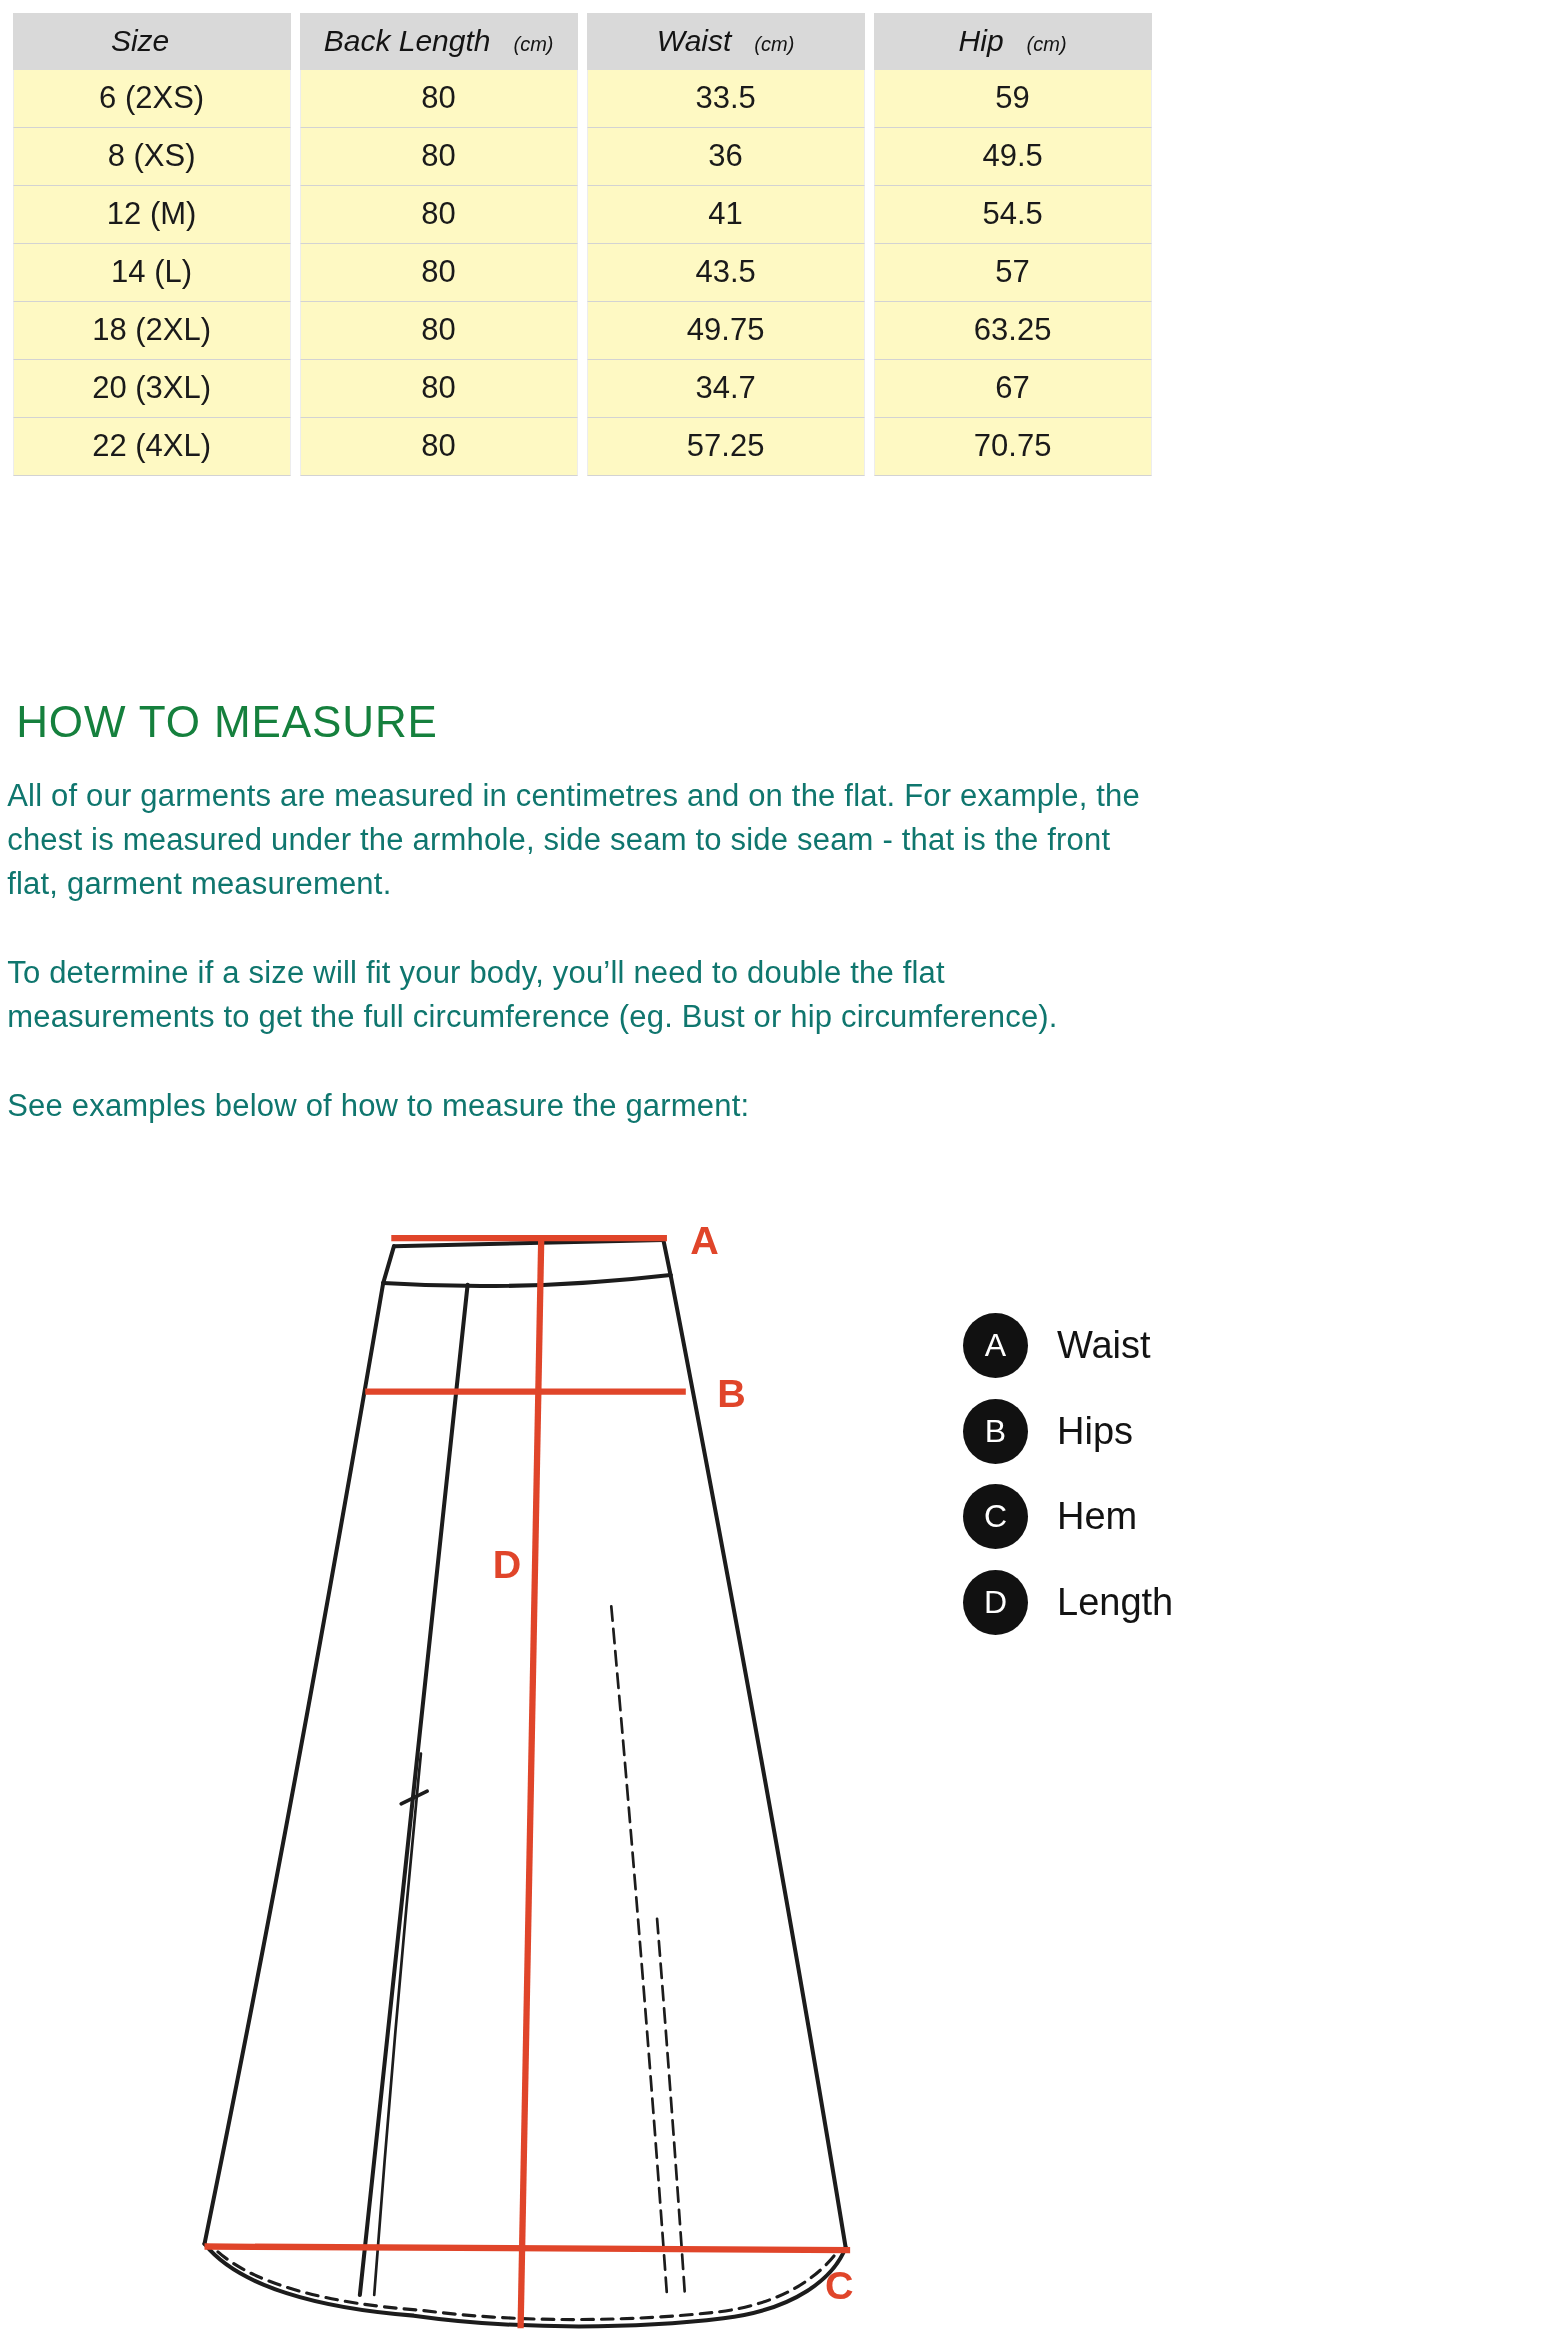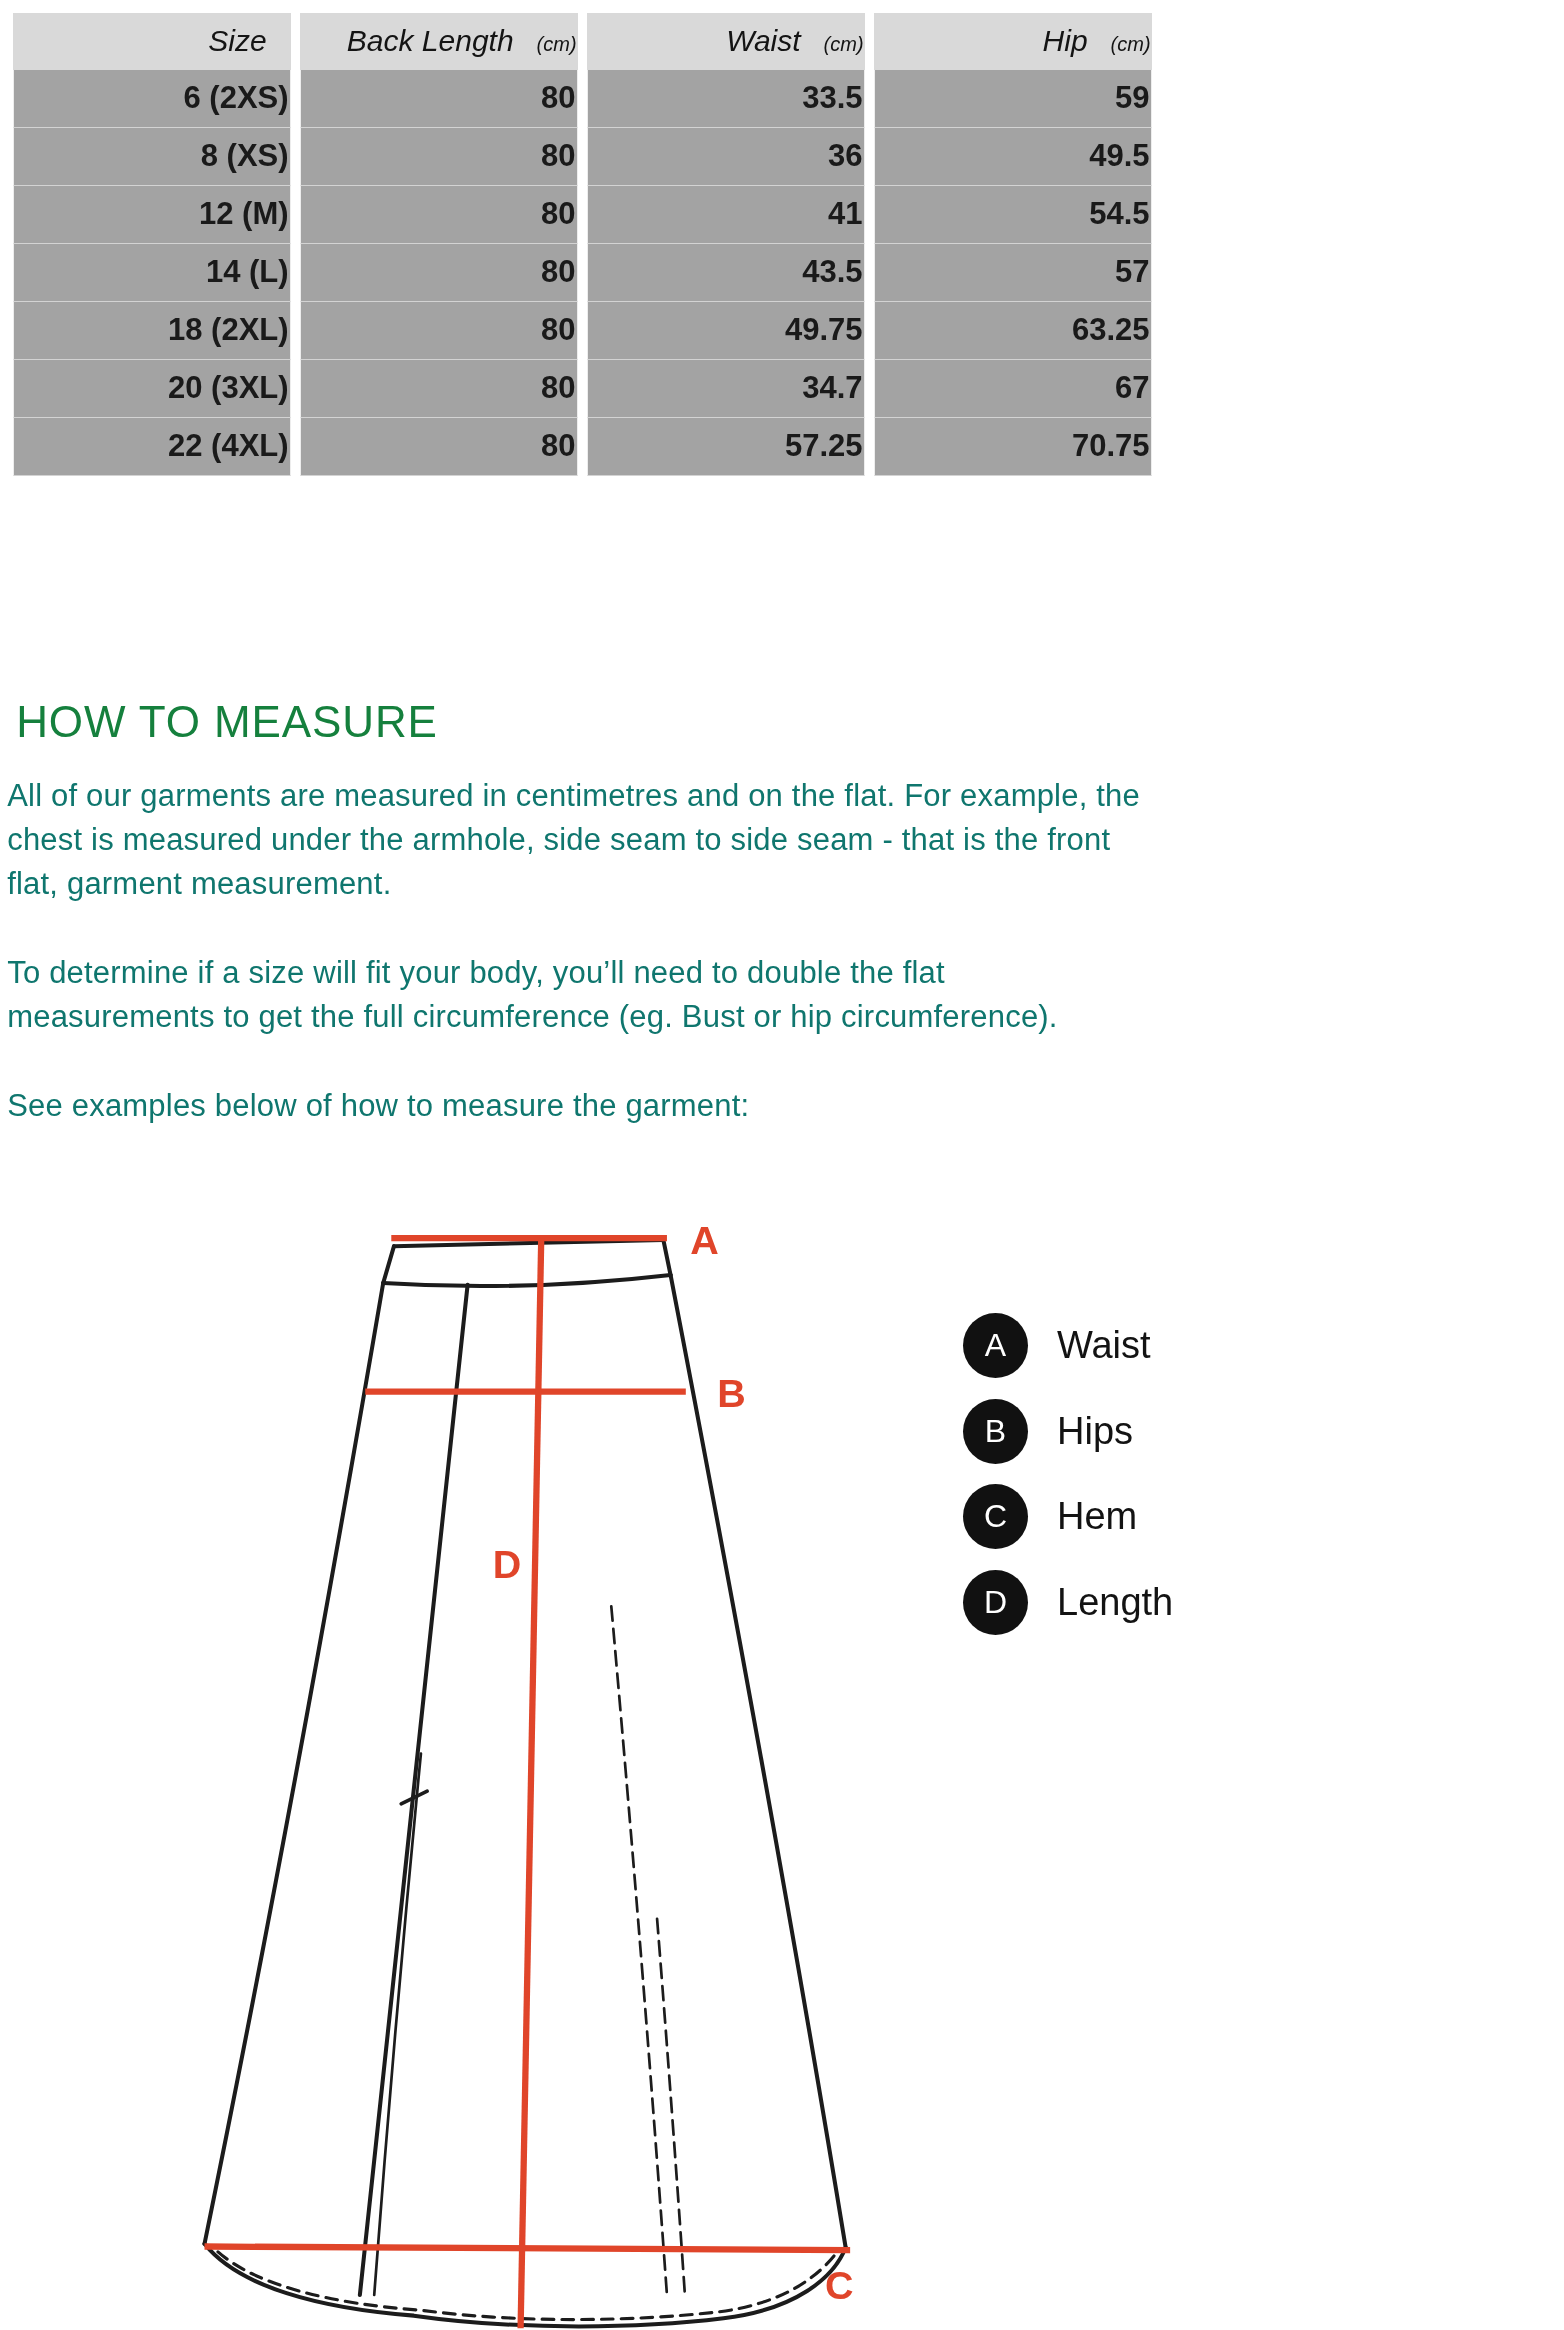--- a/index.html
+++ b/index.html
@@ -13,21 +13,21 @@
   }
 
   
   .size-table {
     position: absolute; left: 3.6px; top: 12.6px;
     border-collapse: separate;
     border-spacing: 9px 0;
   }
   .size-table th, .size-table td {
     width: 278px;
-    text-align: right;
+    text-align: center;
     vertical-align: middle;
     box-sizing: border-box;
   }
   .size-table th {
     background: #d9d9d9;
     height: 57px;
     font-style: italic;
     font-weight: 400;
     font-size: 30px;
     color: #141414;
@@ -36,22 +36,21 @@
     font-size: 20px;
     margin-left: 23px;
   }
   .size-table td {
     height: 58px;
     font-size: 31px;
     color: #1a1a1a;
     border-bottom: 1.8px solid #d3d3d3;
     border-left: 0.9px solid #ededed;
     border-right: 0.9px solid #ededed;
-    background: #a3a3a3;
-    font-weight: bold;
+    background: #fef9c3;
   }
 
   
   .text-section {
     position: absolute; left: 7.2px; top: 697px; width: 1455px;
   }
   .howto-heading {
     font-size: 44px;
     font-weight: 400;
     letter-spacing: 0.9px;

